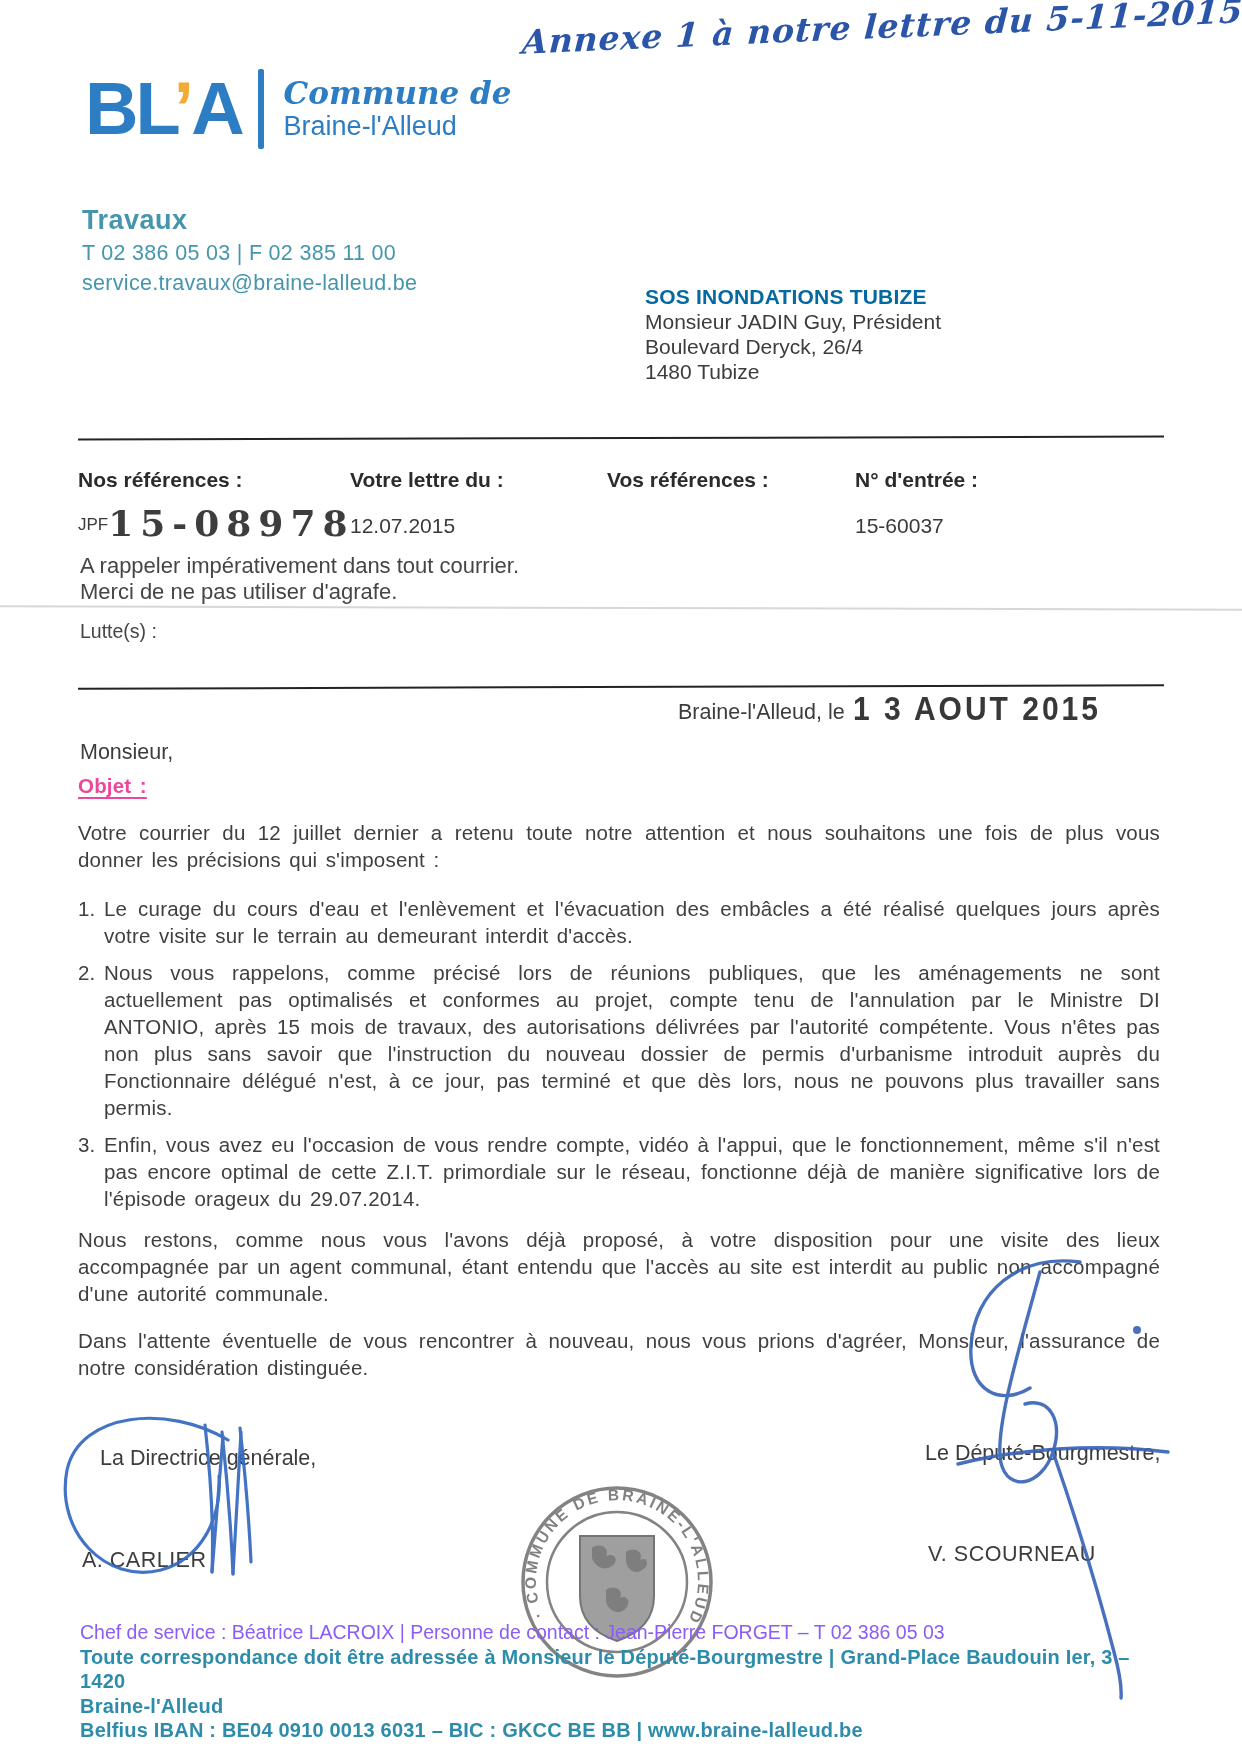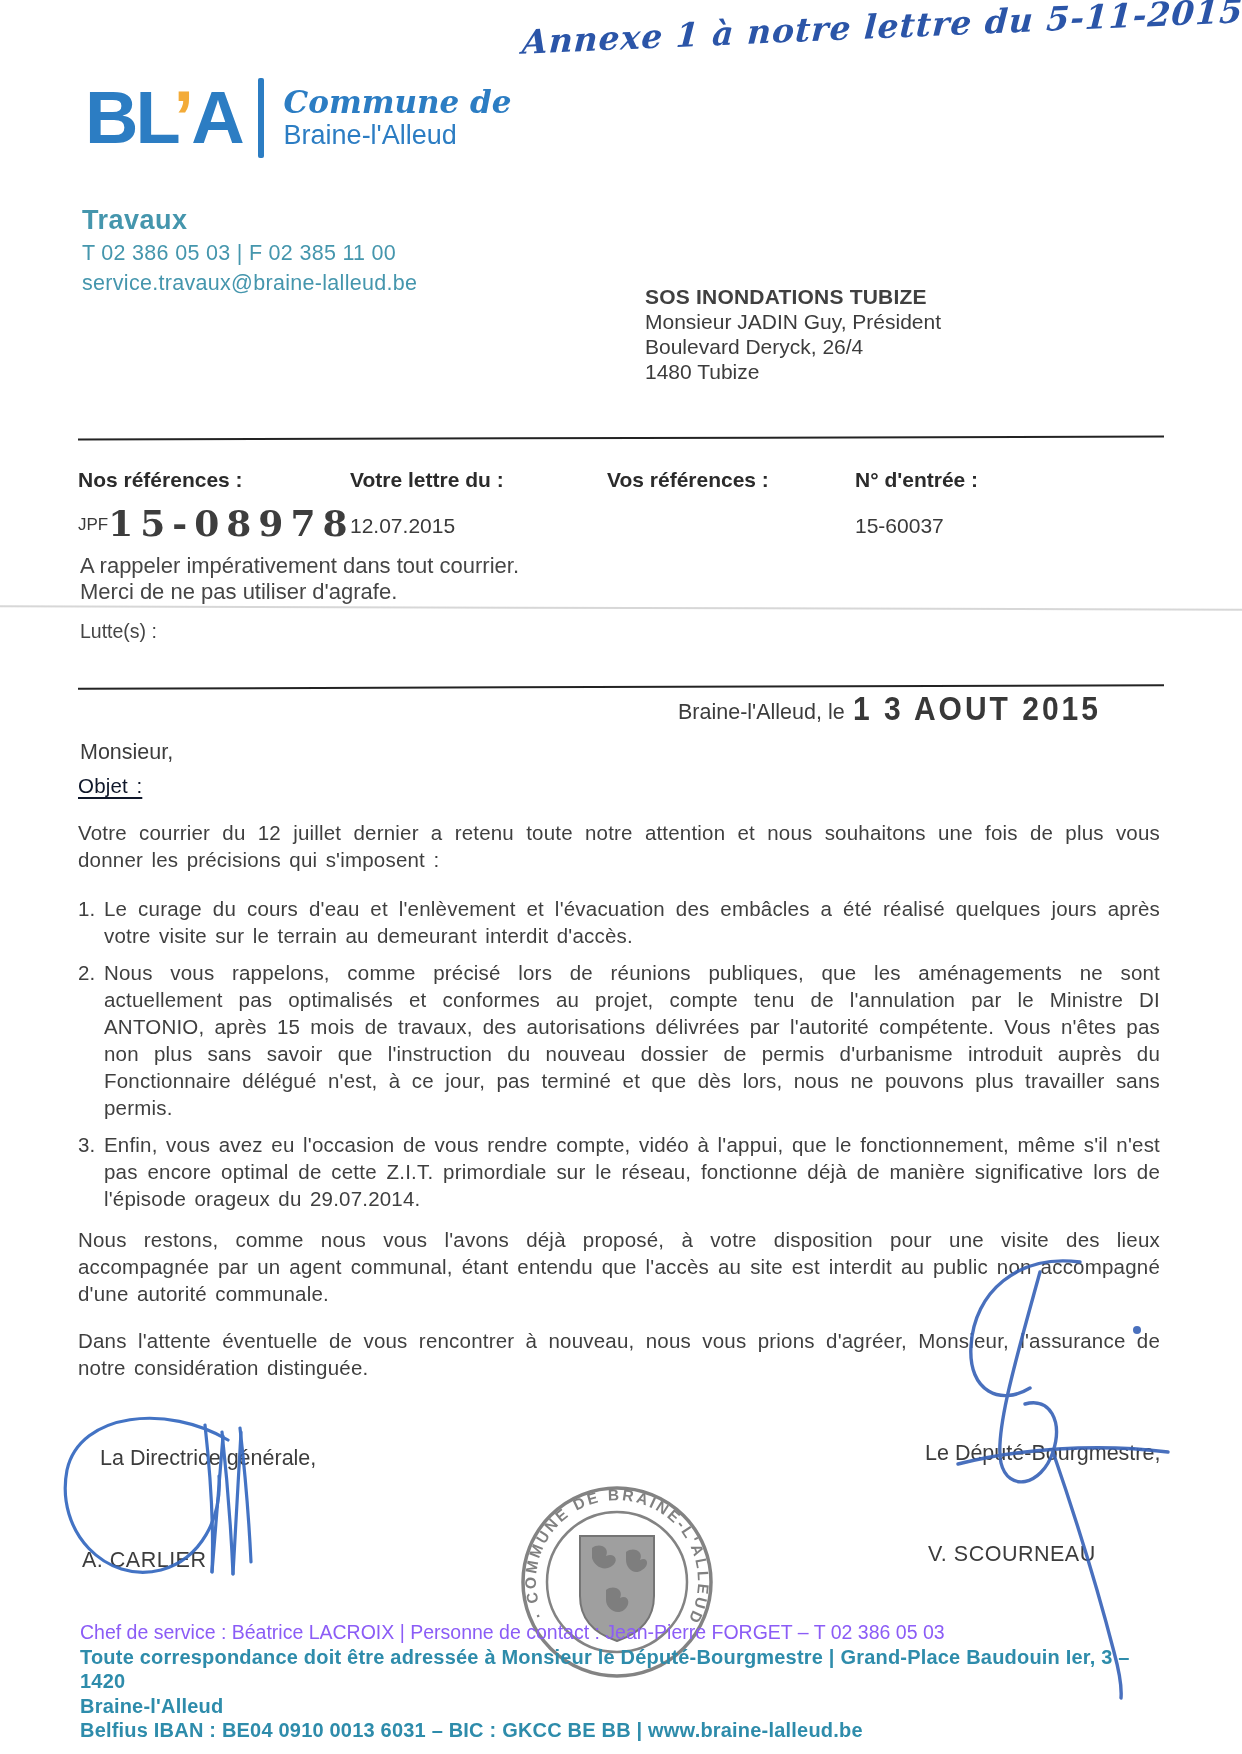--- a/index.html
+++ b/index.html
@@ -9,34 +9,34 @@
     font-family:"Liberation Sans",sans-serif;color:#3f3f3f;
   }
   
   .handwriting{
     position:absolute;left:522px;top:10px;width:580px;
     font-family:"DejaVu Serif",serif;font-style:italic;font-weight:600;
     font-size:33px;color:#2b55a8;letter-spacing:1px;
     transform:rotate(-2.5deg) skewX(-6deg);white-space:nowrap;
   }
   
-  .logo{position:absolute;left:85px;top:78px;display:flex;align-items:center;}
+  .logo{position:absolute;left:85px;top:69px;display:flex;align-items:center;}
   .logo-acronym{font-size:74px;font-weight:900;color:#2c7dc3;letter-spacing:-3px;line-height:1;}
   .logo-acronym .apos{color:#f3ab38;}
   .logo-bar{width:6px;height:80px;background:#2c7dc3;border-radius:2px;margin:0 20px 0 16px;}
   .logo-names{display:flex;flex-direction:column;line-height:1.1;}
   .logo-script{font-family:"DejaVu Serif",serif;font-style:italic;font-weight:700;font-size:31px;color:#2c7dc3;}
   .logo-sub{font-size:27px;color:#2c7dc3;margin-top:2px;}
   
   .dept{position:absolute;left:82px;top:205px;color:#4596ad;}
   .dept-title{font-size:27px;font-weight:700;letter-spacing:.5px;}
   .dept-line{font-size:21.5px;margin-top:5px;letter-spacing:.3px;}
   
   .recipient{position:absolute;left:645px;top:284px;font-size:21px;line-height:25px;color:#3c3c3c;}
-  .recipient .org{font-weight:700;color:#404040;letter-spacing:.2px;}
+  .recipient .org{font-weight:700;color:#0369a1;letter-spacing:.2px;}
   
   .divider{position:absolute;height:2px;background:#232323;}
   .divider1{left:78px;top:437px;width:1086px;transform:rotate(-.15deg);}
   .divider2{left:78px;top:686px;width:1086px;transform:rotate(-.18deg);}
   .scanline{position:absolute;left:0;top:607px;width:1242px;height:2px;background:#9a9a9a;opacity:.4;transform:rotate(.15deg);}
   
   .refs{position:absolute;left:78px;top:468px;width:1086px;display:grid;grid-template-columns:272px 257px 248px auto;}
   .ref-label{font-size:21px;font-weight:700;color:#2b2b2b;}
   .ref-value{font-size:21px;margin-top:22px;color:#3a3a3a;}
   .ref-stamp-wrap{margin-top:10px;white-space:nowrap;}
@@ -46,21 +46,21 @@
   .annex{position:absolute;left:80px;top:620px;font-size:19.5px;color:#454545;}
   
   .dateline-place{position:absolute;left:678px;top:700px;font-size:21.5px;color:#3c3c3c;}
   .dateline-stamp{position:absolute;left:853px;top:692px;font-size:30px;font-weight:700;
     letter-spacing:3px;color:#383838;transform:scaleY(1.12);white-space:nowrap;}
   .salutation{position:absolute;left:80px;top:740px;font-size:21.5px;color:#3c3c3c;}
   
   .body-flow{position:absolute;left:78px;top:772px;width:1082px;
     font-size:20.5px;line-height:27px;color:#3f3f3f;word-spacing:2.5px;letter-spacing:.2px;}
   .subject{display:flex;}
-  .subject-label{flex:0 0 112px;font-weight:400;color:#0f172a;
+  .subject-label{flex:0 0 112px;font-weight:700;color:#ec4899;
     text-decoration:underline;text-underline-offset:4px;}
   .subject-text{flex:1;text-align:justify;}
   .p-intro{margin-top:20px;text-align:justify;}
   .list{margin-top:22px;}
   .list-item{display:flex;margin-bottom:10px;}
   .list-num{flex:0 0 26px;}
   .list-text{flex:1;text-align:justify;}
   .p2{margin-top:14px;text-align:justify;}
   .p3{margin-top:20px;text-align:justify;}
   

